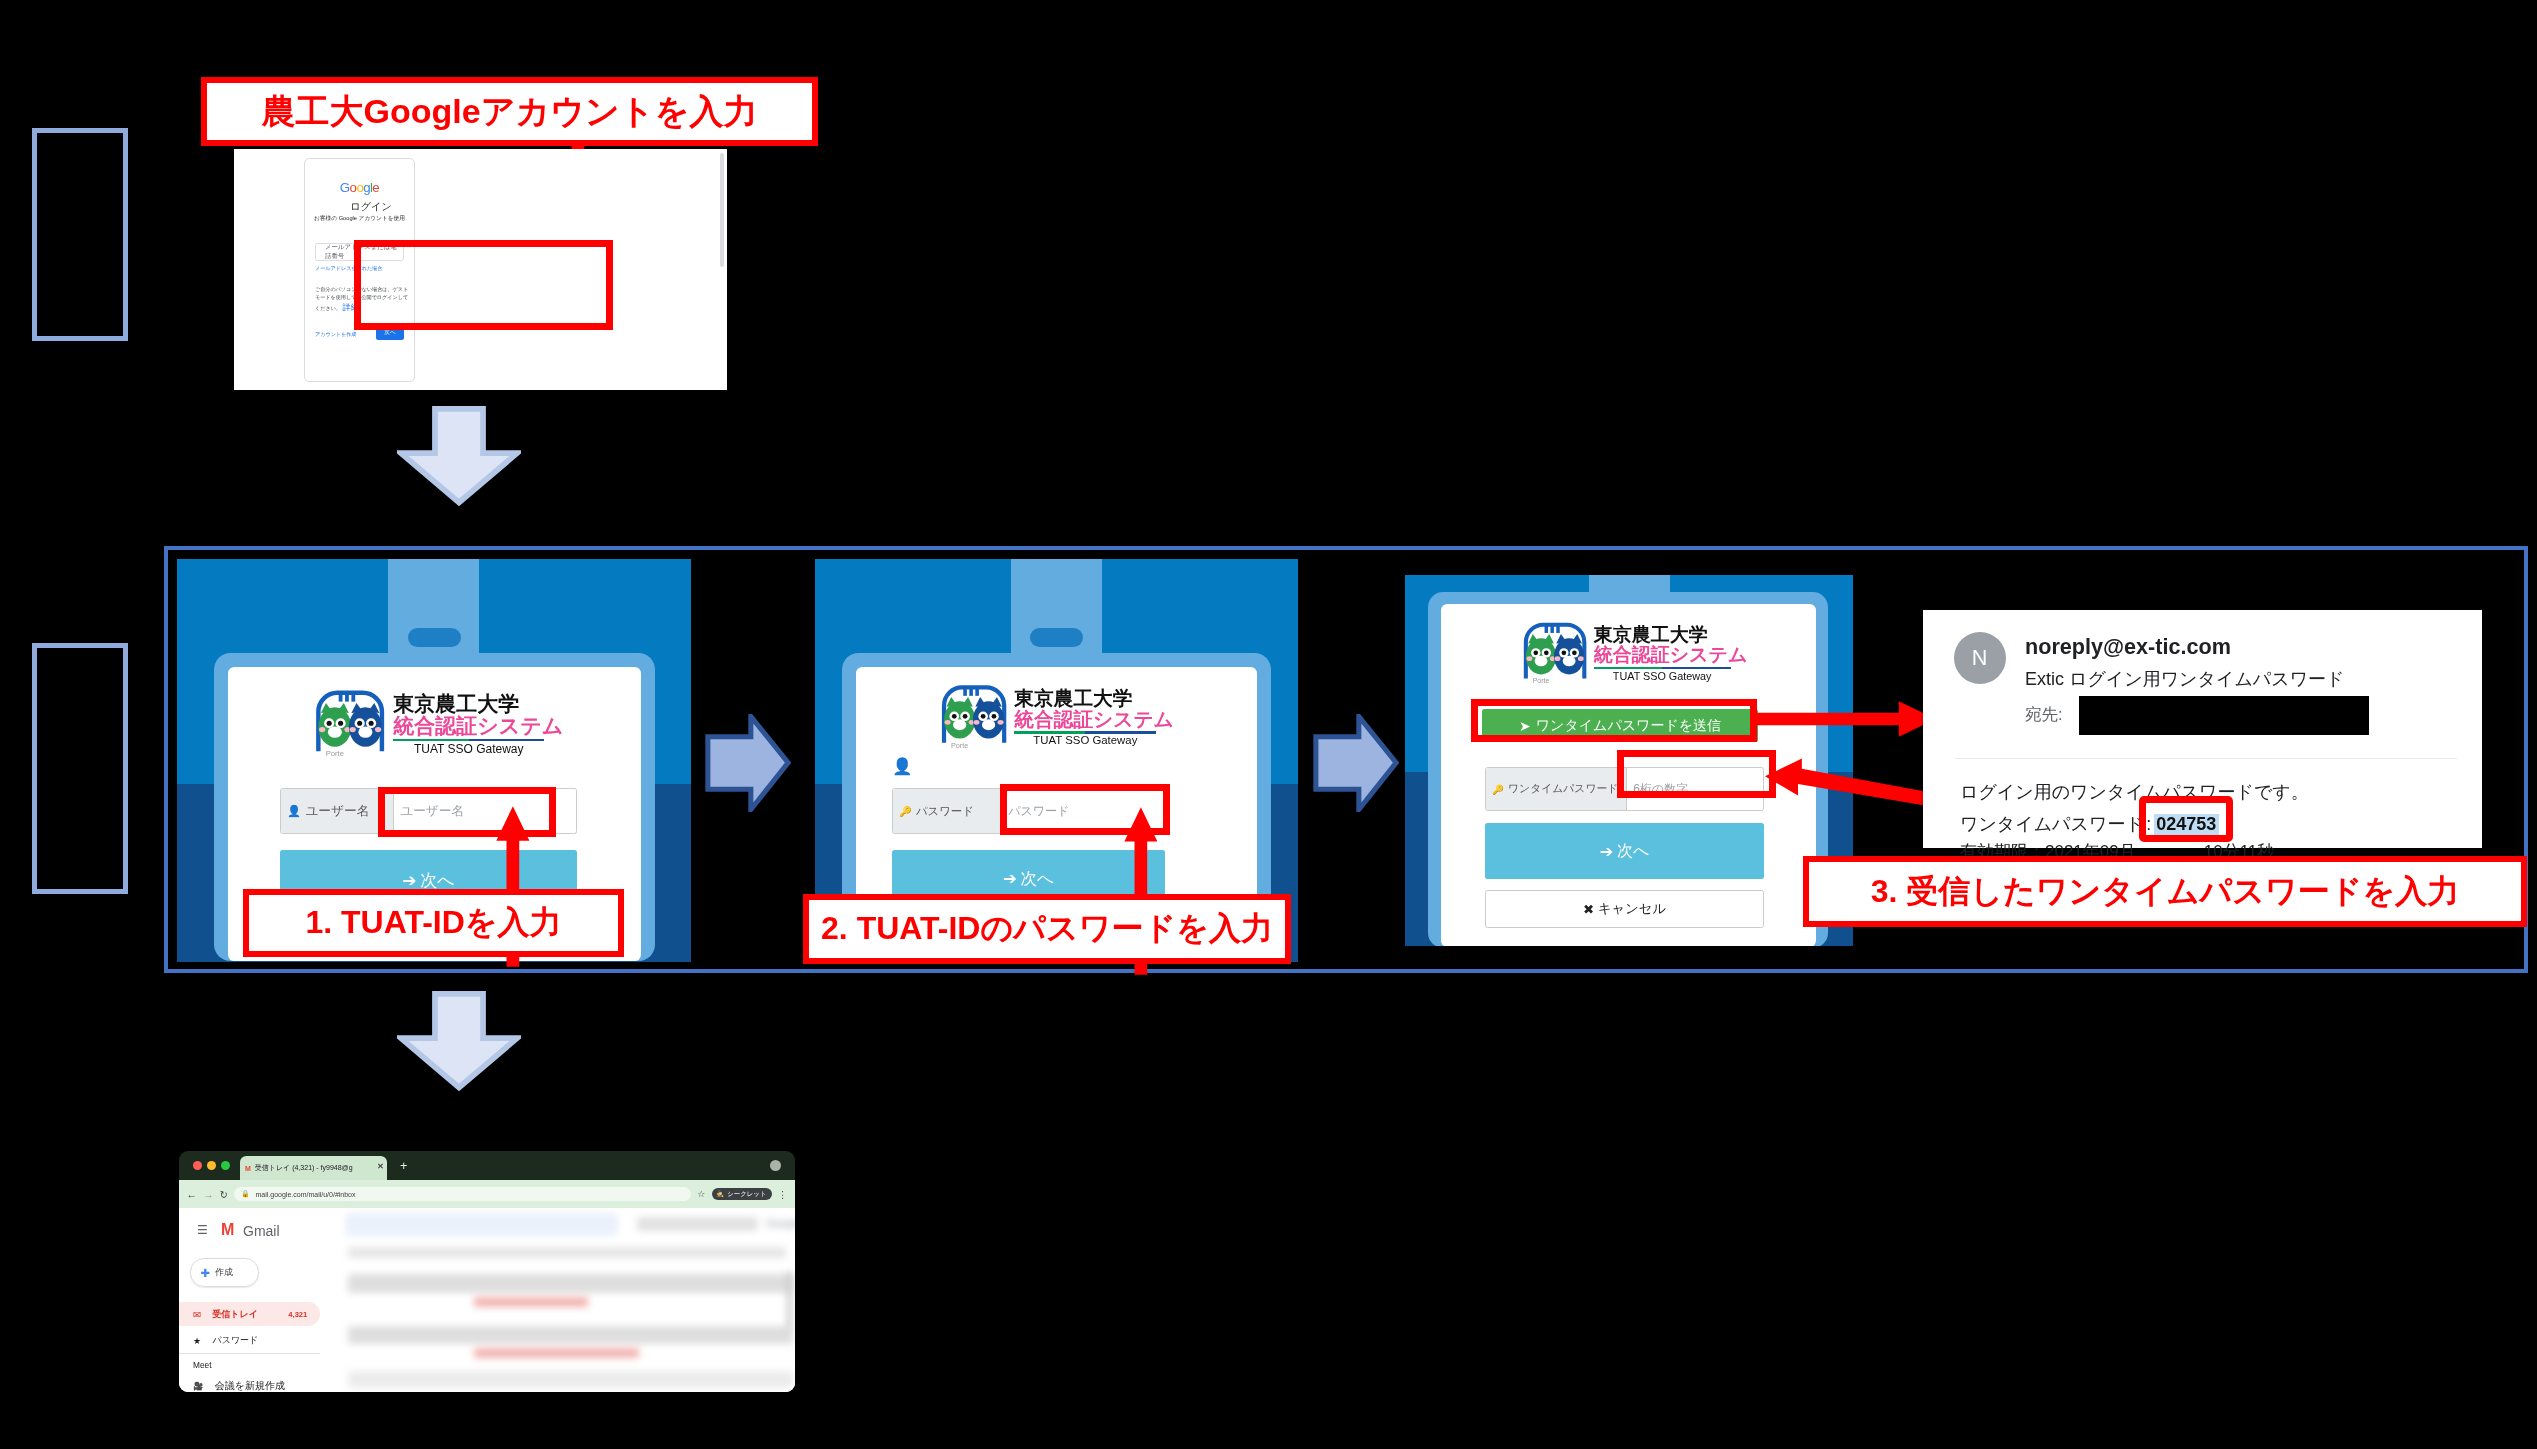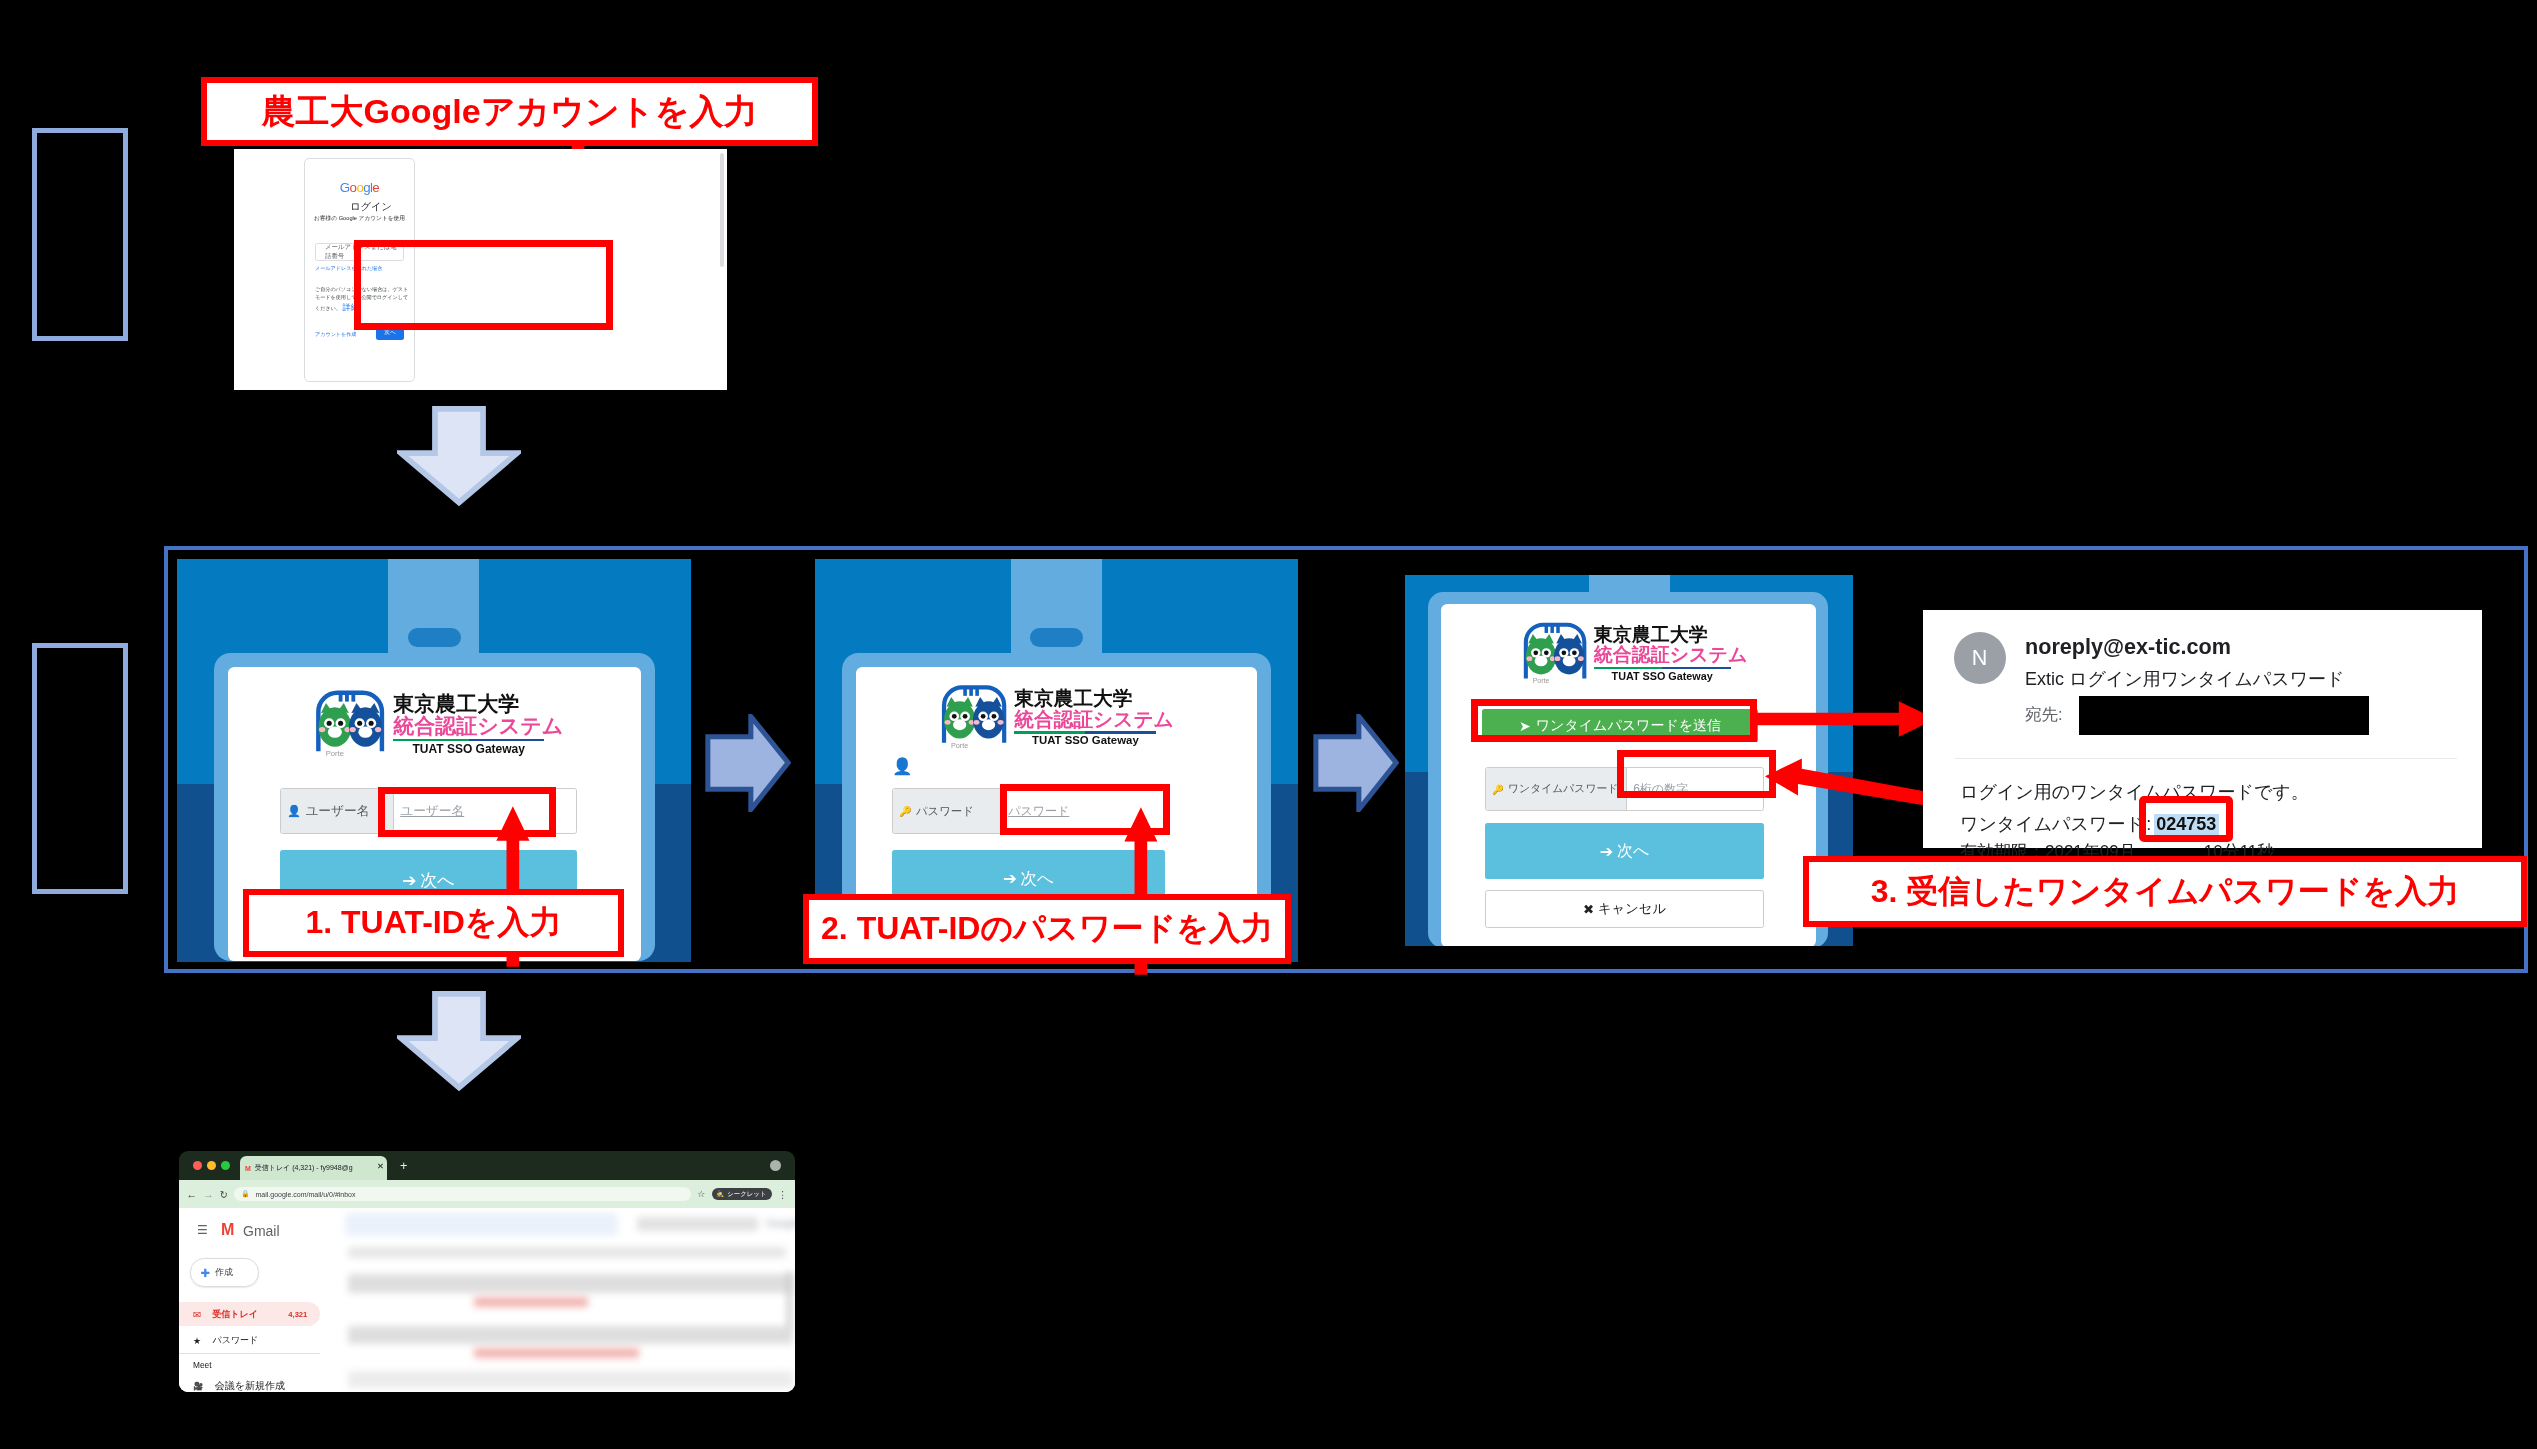--- a/index.html
+++ b/index.html
@@ -50,25 +50,25 @@
   .ssocard{background:#fff;border-radius:6.4px;}
   .logo-row{display:flex;align-items:center;justify-content:center;}
   .logo-mascots{position:relative;}
   .logo-text{line-height:1.05;}
   .logo-l1{font-weight:bold;color:#111;}
   .logo-l2{font-weight:bold;color:#ec4899;}
   .logo-rule{display:flex;height:2.5px;}
   .logo-rule i{flex:1;display:block}
   .logo-rule i:first-child{background:#00A05A}
   .logo-rule i:last-child{background:#1B4E9B}
-  .logo-l3{font-weight:bold;color:#111;}
+  .logo-l3{font-weight:normal;color:#111;}
   .ig{display:flex;align-items:stretch;border:0.6px solid #ccc;border-radius:2.5px;overflow:hidden;background:#fff;}
   .ig-label{background:#e9ecef;color:#555;display:flex;align-items:center;gap:3.8px;
             padding:0 6.4px;border-right:0.6px solid #ccc;white-space:nowrap;}
-  .ig-field{flex:1;display:flex;align-items:center;padding-left:6.4px;color:#9aa0a6;text-decoration:underline;}
+  .ig-field{flex:1;display:flex;align-items:center;padding-left:6.4px;color:#9aa0a6;}
   .btn-next{background:#5BC0DE;color:#fff;display:flex;align-items:center;
             justify-content:center;border-radius:2.5px;gap:3.8px;}
   .btn-cancel{background:#fff;border:0.6px solid #ccc;color:#222;display:flex;
               align-items:center;justify-content:center;border-radius:2.5px;gap:3.8px;}
   .btn-otp{background:#4CAF50;color:#fff;display:flex;align-items:center;
            justify-content:center;border-radius:2.5px;gap:5.1px;}
 
   
   .mailcard{background:#fff;}
   .avatar{background:#9aa0a6;border-radius:50%;color:#fff;display:flex;

